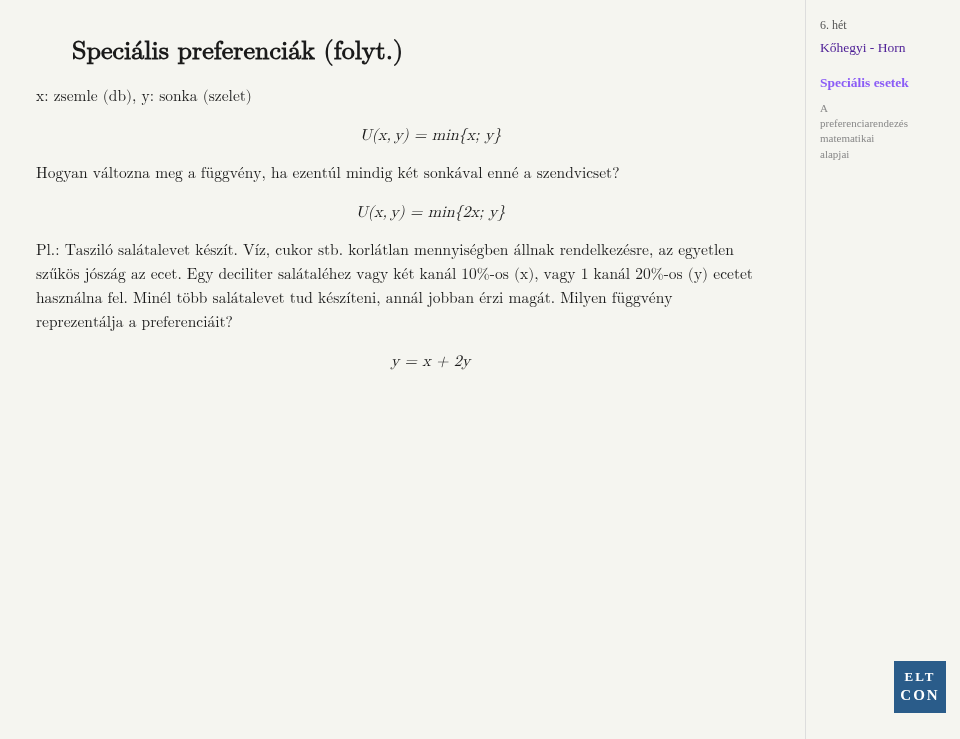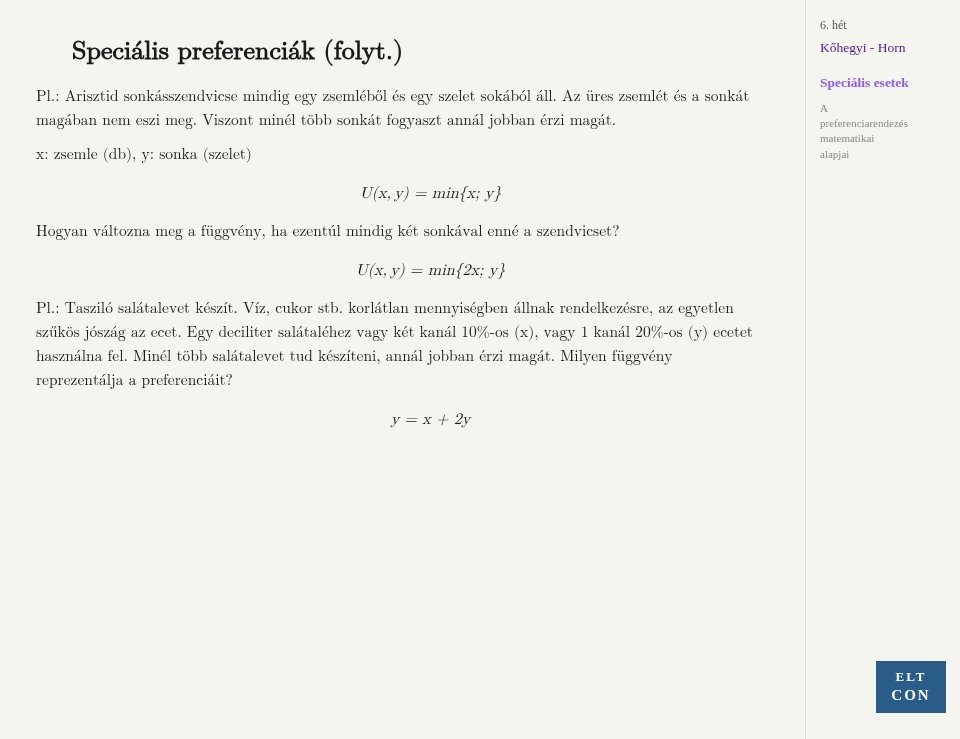--- a/index.html
+++ b/index.html
@@ -64,21 +64,21 @@
 
     .elte-logo {
       margin-top: auto;
       display: flex;
       flex-direction: column;
       align-items: flex-end;
       padding-top: 10px;
     }
 
     .logo-box {
-      width: 70px;
+      width: 52px;
       height: 52px;
       background: #2a5c8a;
       display: flex;
       flex-direction: column;
       align-items: center;
       justify-content: center;
       color: white;
       font-size: 11px;
       font-weight: bold;
       line-height: 1.3;
@@ -132,21 +132,20 @@
       margin-bottom: 8px;
     }
   </style>
 </head>
 <body>
 
 <div class="main-content">
 
   <h1 class="slide-title">Speciális preferenciák (folyt.)</h1>
 
-  <p class="paragraph">Pl.: Arisztid sonkásszendvicse mindig egy zsemléből és egy szelet sokából áll. Az üres zsemlét és a sonkát magában nem eszi meg. Viszont minél több sonkát fogyaszt annál jobban érzi magát.</p>
 
   <p class="paragraph x-label">x: zsemle (db), y: sonka (szelet)</p>
 
   <div class="math-display indent">
     <span class="formula">
       <i>U</i>(<i>x</i>, <i>y</i>) = min{<i>x</i>; <i>y</i>}
     </span>
   </div>
 
   <p class="paragraph">Hogyan változna meg a függvény, ha ezentúl mindig két sonkával enné a szendvicset?</p>

